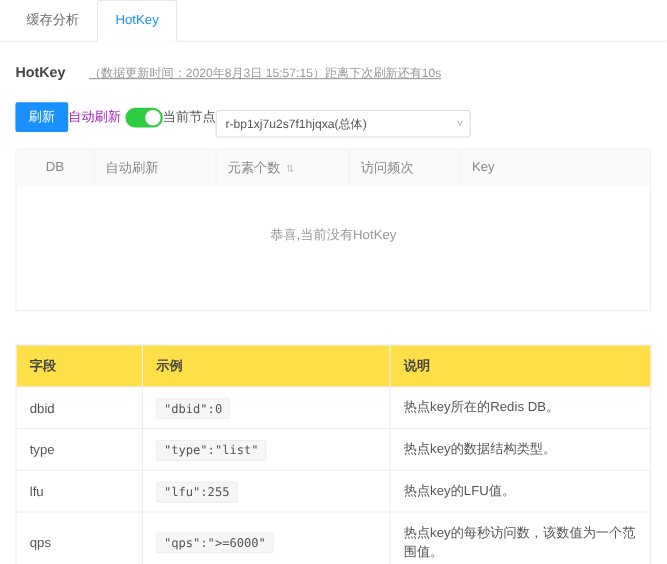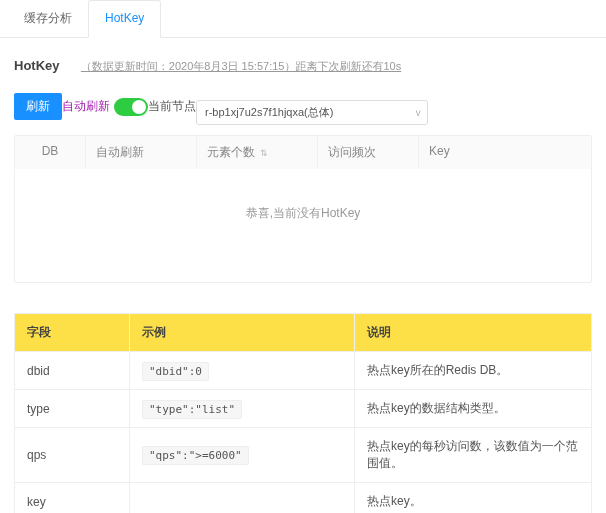--- a/index.html
+++ b/index.html
@@ -184,20 +184,25 @@
           <td>dbid</td>
           <td><span class="code">"dbid":0</span></td>
           <td>热点key所在的Redis DB。</td>
         </tr>
         <tr>
           <td>type</td>
           <td><span class="code">"type":"list"</span></td>
           <td>热点key的数据结构类型。</td>
         </tr>
         <tr>
+          <td>lfu</td>
+          <td><span class="code">"lfu":255</span></td>
+          <td>热点key的LFU值。</td>
+        </tr>
+        <tr>
           <td>qps</td>
           <td><span class="code">"qps":"&gt;=6000"</span></td>
           <td>热点key的每秒访问数，该数值为一个范围值。</td>
         </tr>
         <tr>
           <td>key</td>
           <td></td>
           <td>热点key。</td>
         </tr>
       </tbody>

